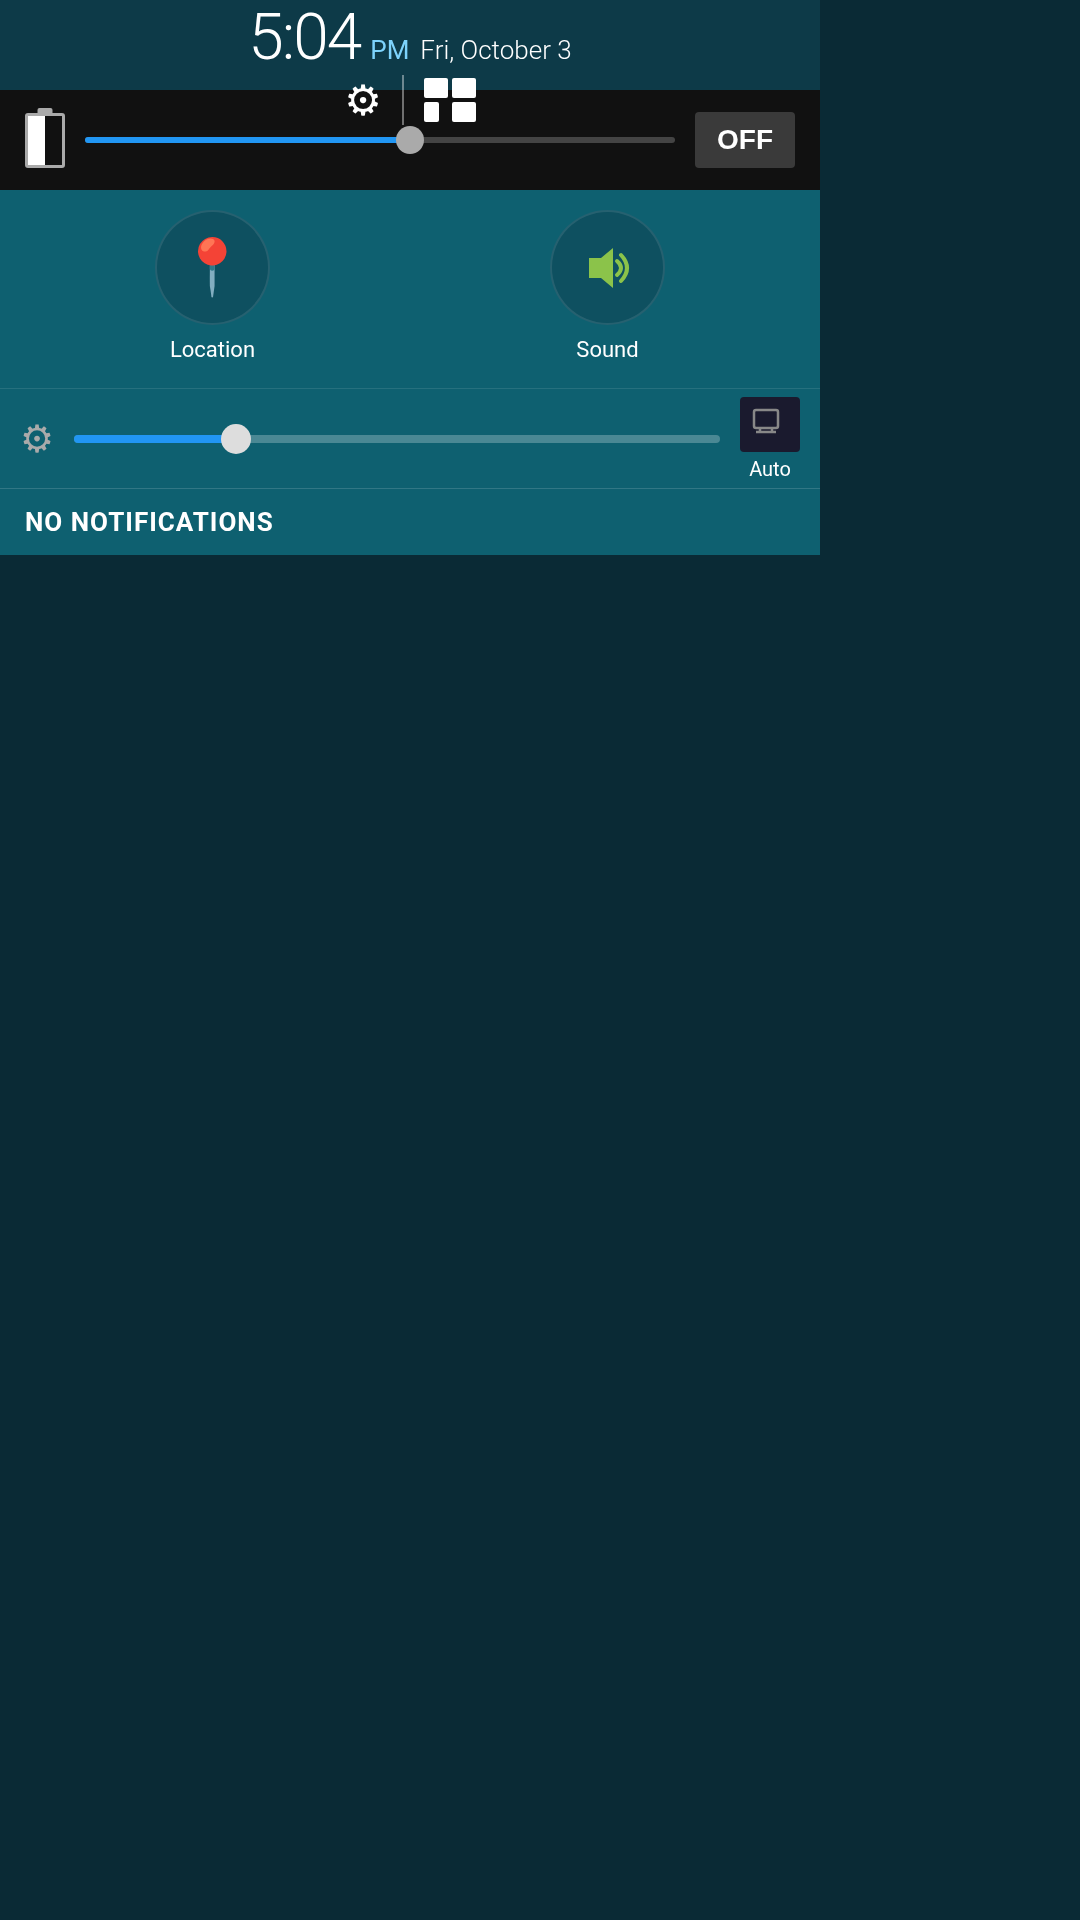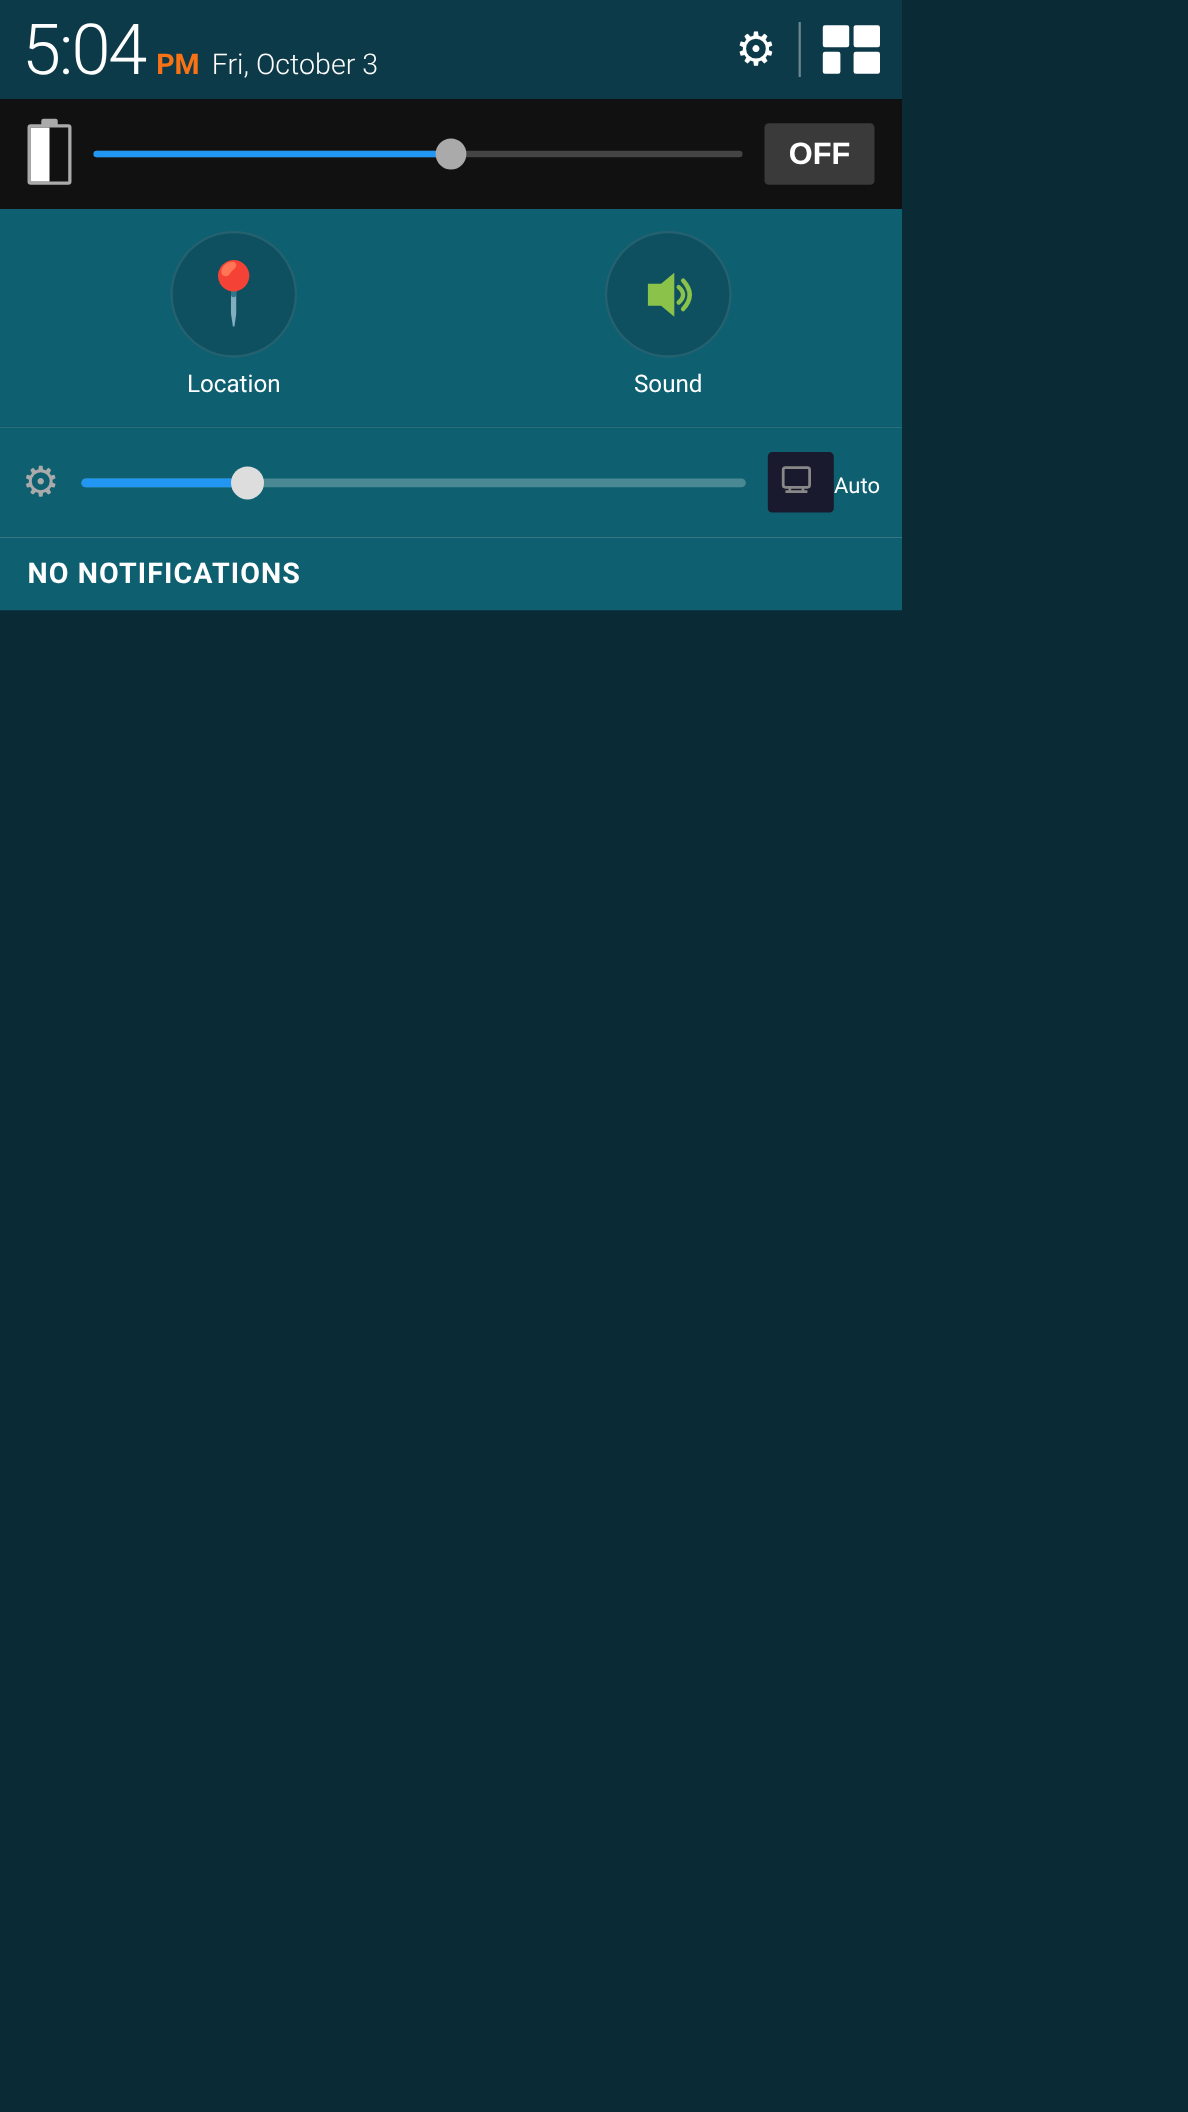--- a/index.html
+++ b/index.html
@@ -14,39 +14,40 @@
     }
 
     
     .status-bar {
       background: #0d3a48;
       height: 90px;
       display: flex;
       align-items: center;
       justify-content: space-between;
       padding: 0 20px;
+      flex-direction: column;
     }
 
     .time-section {
       display: flex;
       align-items: baseline;
       gap: 10px;
     }
 
     .time {
       font-size: 64px;
       color: white;
       font-weight: 300;
       letter-spacing: -2px;
     }
 
     .time-ampm {
       font-size: 26px;
-      color: #f97316;
-      font-weight: 700;
+      color: #7dd3fc;
+      font-weight: 400;
     }
 
     .date {
       font-size: 26px;
       color: white;
       font-weight: 300;
       margin-left: 1px;
     }
 
     .status-icons {
@@ -250,21 +251,21 @@
 
     .auto-label {
       color: white;
       font-size: 20px;
       text-align: center;
       margin-top: 5px;
     }
 
     .auto-section {
       display: flex;
-      flex-direction: row;
+      flex-direction: column;
       align-items: center;
     }
 
     
     .no-notifications {
       background: #0e6070;
       padding: 18px 25px;
       border-top: 1px solid rgba(255,255,255,0.15);
     }
 

